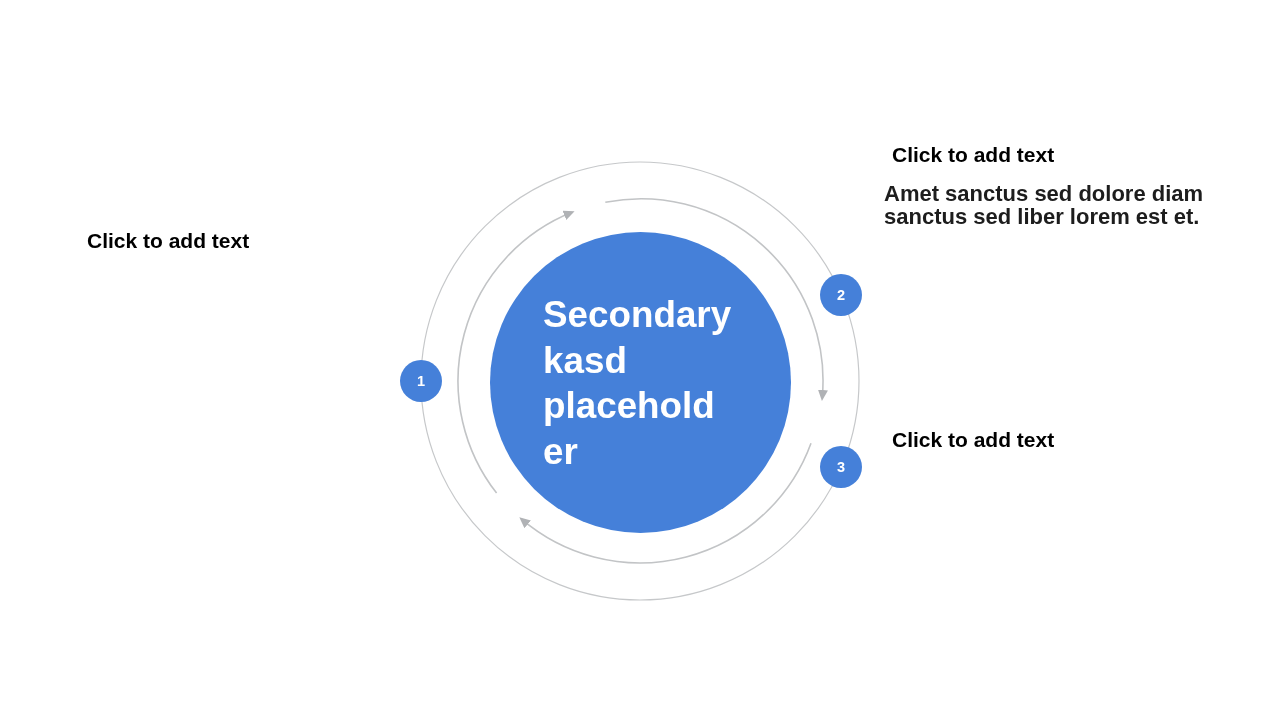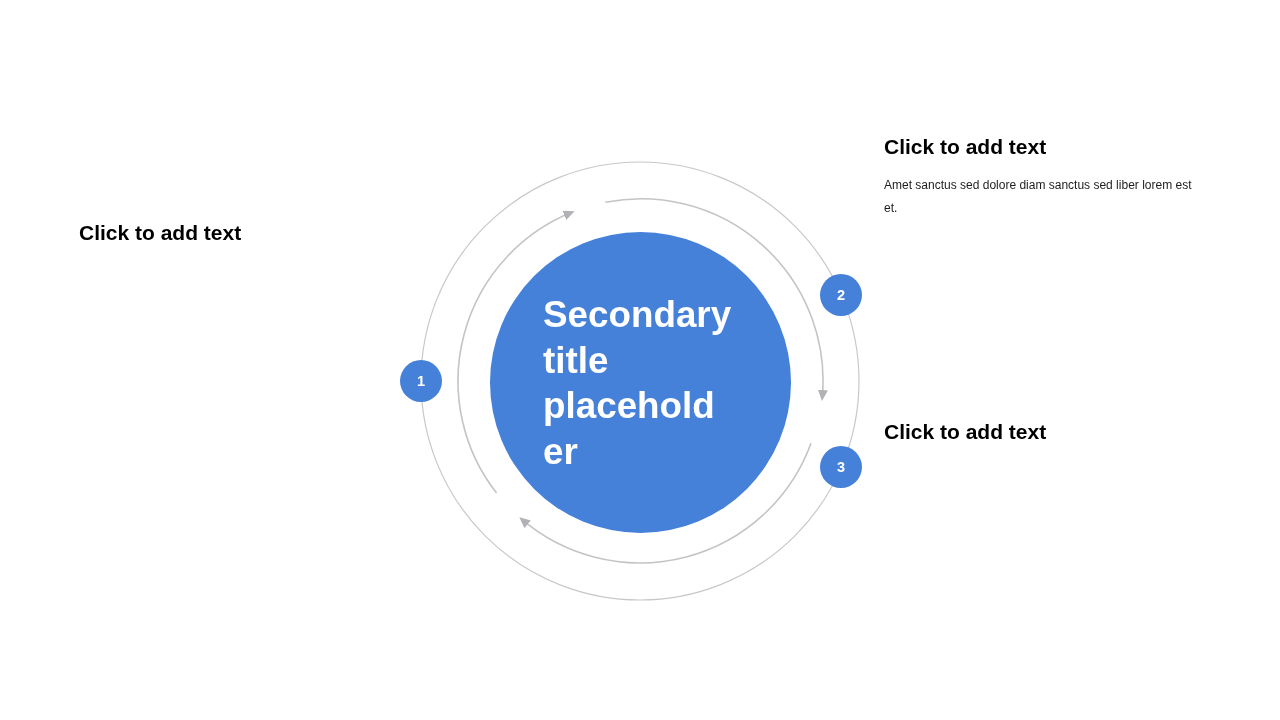--- a/index.html
+++ b/index.html
@@ -68,31 +68,31 @@
     align-items: center;
     justify-content: center;
   }
   .badge-1 { left: 400px; top: 360px; }
   .badge-2 { left: 820px; top: 274px; }
   .badge-3 { left: 820px; top: 446px; }
   .text-block {
     position: absolute;
   }
   .text-block h3 {
-    margin: 0;
+    margin: 8px;
     font-size: 21px;
     line-height: 27px;
     font-weight: bold;
     color: var(--heading-text, #000000);
   }
   .text-block p {
     margin: 14px 0 0 0;
-    font-size: 12px;
+    font-size: 22px;
     line-height: 23px;
-    font-weight: normal;
+    font-weight: bold;
     color: var(--body-text, #1d1d1d);
   }
   .text-block-1 { left: 79px;  top: 219px; width: 310px; }
   .text-block-2 { left: 884px; top: 133px; width: 320px; }
   .text-block-3 { left: 884px; top: 418px; width: 320px; }
 </style>
 </head>
 <body style="background: rgb(255, 255, 255);">
 
 <div class="slide">
@@ -107,21 +107,21 @@
     <circle class="outer-ring" cx="640" cy="381" r="219"></circle>
 
     <path class="arrow-arc" d="M 605.3 202.3 A 182 182 0 0 1 822.2 398.0" marker-end="url(#arrowhead)"></path>
 
     <path class="arrow-arc" d="M 811.0 443.2 A 182 182 0 0 1 521.6 519.2" marker-end="url(#arrowhead)"></path>
 
     <path class="arrow-arc" d="M 496.6 493.1 A 182 182 0 0 1 571.8 212.3" marker-end="url(#arrowhead)"></path>
   </svg>
 
   <div class="center-circle">
-    <div class="center-title">Secondary title placeholder</div>
+    <div class="center-title">Secondary kasd placeholder</div>
   </div>
 
   <div class="badge badge-1">
     <span>1</span>
   </div>
   <div class="badge badge-2">
     <span>2</span>
   </div>
   <div class="badge badge-3">
     <span>3</span>

